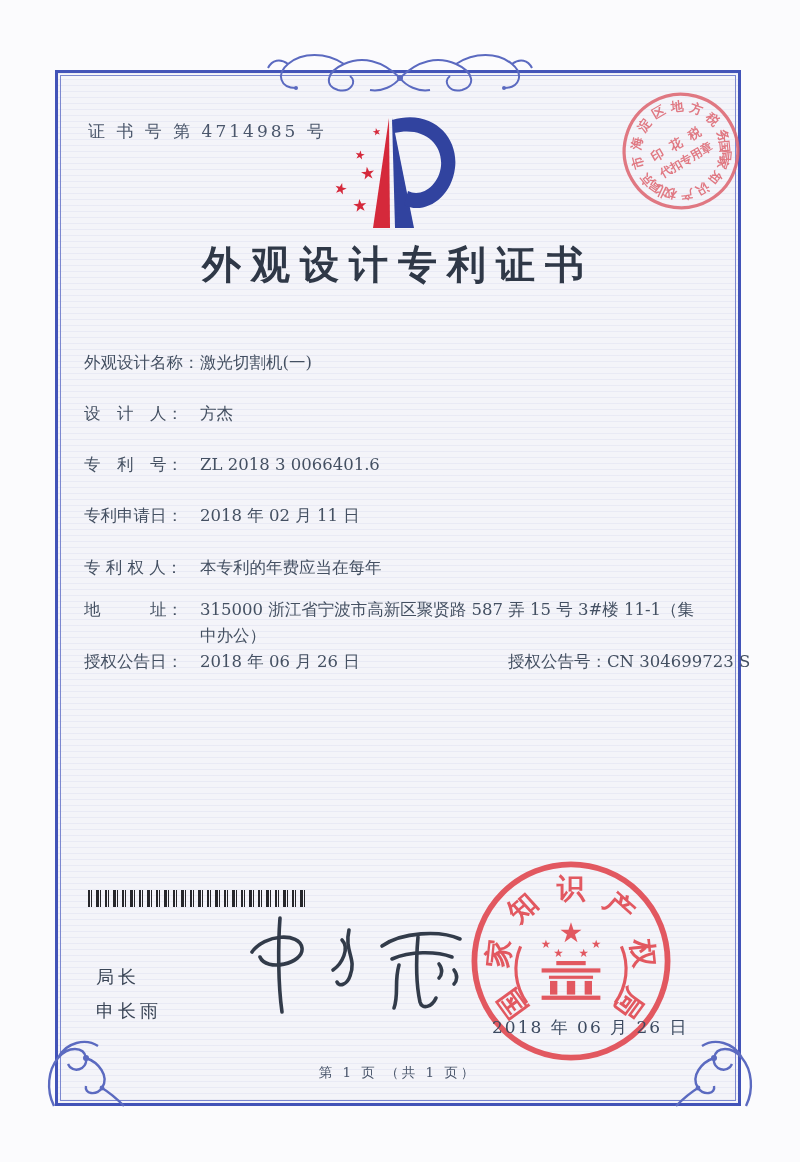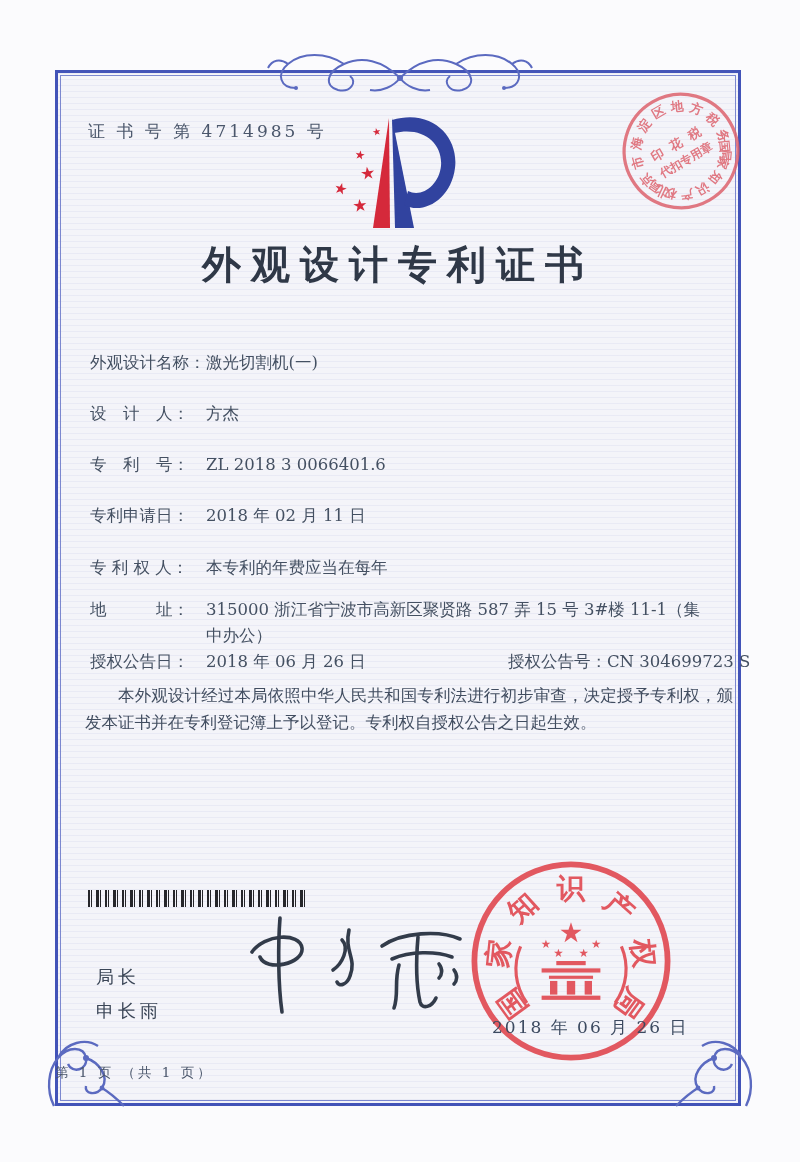--- a/index.html
+++ b/index.html
@@ -26,21 +26,21 @@
   .corner-br{left:674px;top:1036px;transform:scaleX(-1);}
   .cert-no{
     position:absolute;left:88px;top:120px;font-size:17px;letter-spacing:3px;color:#4a566b;
   }
   .logo{position:absolute;left:323px;top:110px;width:154px;height:128px;}
   .tax-seal{position:absolute;left:610px;top:80px;width:142px;height:142px;opacity:.85;}
   .doc-title{
     position:absolute;left:55px;top:238px;width:686px;text-align:center;
     font-size:39px;font-weight:bold;letter-spacing:10px;color:#2f3847;
   }
-  .field-row{position:absolute;left:90px;font-size:16.5px;line-height:26px;white-space:nowrap;}
+  .field-row{position:absolute;left:84px;font-size:16.5px;line-height:26px;white-space:nowrap;}
   .field-row .lbl{display:inline-block;width:116px;vertical-align:top;white-space:pre;}
   .field-row .val{display:inline-block;vertical-align:top;}
   .field-row.wrap{white-space:normal;width:640px;}
   .field-row.wrap .val{width:510px;white-space:normal;}
   .row-grant-no{position:absolute;left:508px;font-size:16.5px;line-height:26px;white-space:nowrap;}
   .body-text{
     position:absolute;left:85px;top:682px;width:648px;
     font-size:16.5px;line-height:27px;text-align:justify;color:#414d60;
   }
   .body-text p{margin:0;text-indent:2em;}
@@ -51,21 +51,21 @@
       #26262a 3px 4px, rgba(0,0,0,0) 4px 8px,
       #26262a 8px 11px, rgba(0,0,0,0) 11px 12px,
       #26262a 12px 13px, rgba(0,0,0,0) 13px 17px);
   }
   .sig-pos{position:absolute;left:96px;top:946px;font-size:18px;letter-spacing:4px;color:#3a4556;margin-top:19px;}
   .sig-name{position:absolute;left:96px;top:981px;font-size:18px;letter-spacing:4px;color:#3a4556;margin-top:18px;}
   .sig-script{position:absolute;left:212px;top:912px;width:280px;height:108px;}
   .main-seal{position:absolute;left:466px;top:856px;width:210px;height:210px;opacity:.92;}
   .seal-date{position:absolute;left:492px;top:1016px;font-size:17px;letter-spacing:2px;color:#3c4a60;z-index:5;}
   .footer{
-    position:absolute;left:55px;top:1064px;width:686px;text-align:left;
+    position:absolute;left:55px;top:1064px;width:686px;text-align:center;
     font-size:13.5px;letter-spacing:3px;color:#4a566b;
   }
   svg text.seal-ch{font-family:"DejaVu Serif","Liberation Serif",serif;font-weight:bold;}
 </style>
 </head>
 <body>
 
 <div>
 
   <div class="frame">
@@ -170,21 +170,20 @@
     <span class="lbl">地　　　址：</span><span class="val">315000 浙江省宁波市高新区聚贤路 587 弄 15 号 3#楼 11-1（集中办公）</span>
   </div>
   <div class="field-row" style="top:649px">
     <span class="lbl">授权公告日：</span><span class="val">2018 年 06 月 26 日</span>
   </div>
   <div class="row-grant-no" style="top:649px">
     <span>授权公告号：</span><span>CN 304699723 S</span>
   </div>
 
   <div class="body-text">
-    <p>本外观设计经过本局依照中华人民共和国专利法进行初步审查，决定授予专利权，颁发本证书并在专利登记簿上予以登记。专利权自授权公告之日起生效。</p>
   </div>
 
   <div class="barcode"></div>
 
   <div class="sig-pos">局长</div>
   <div class="sig-name">申长雨</div>
   <svg class="sig-script" viewBox="0 0 280 108">
     <g fill="none" stroke="#323b4a" stroke-width="3.6" stroke-linecap="round">
       <path d="M40,40 C52,22 88,20 90,36 C92,52 54,60 48,45"></path>
       <path d="M68,6 C66,32 66,72 70,100"></path>

